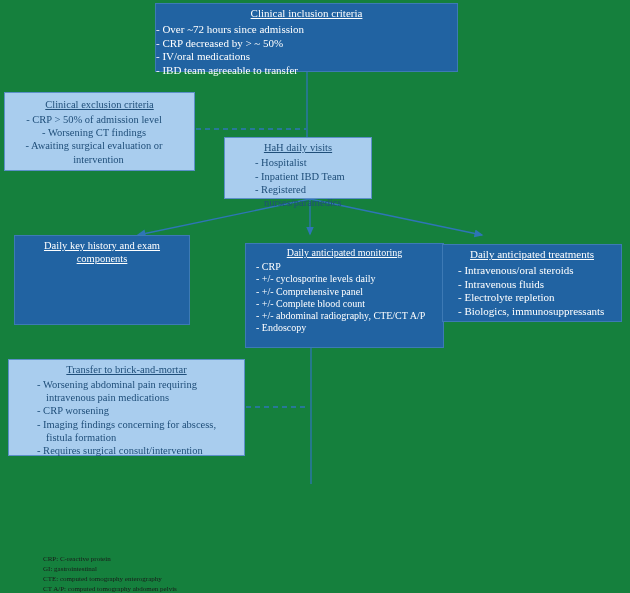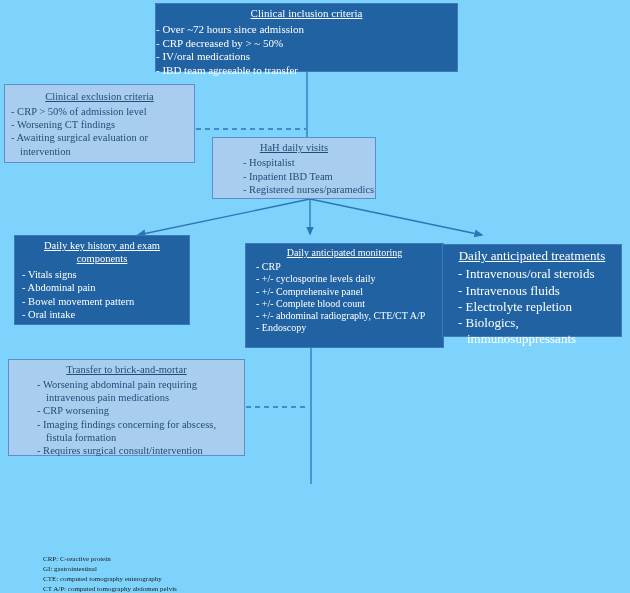--- a/index.html
+++ b/index.html
@@ -13,21 +13,21 @@
     --footnote-text:#1A1A1A;
   }
   html,body{margin:0;padding:0;}
   body{
     background:#ffffff;
     font-family:"Liberation Serif","DejaVu Serif",serif;
   }
   .canvas{
     position:relative;
     width:630px;height:593px;
-    background:#7dd3fc;
+    background:#15803d;
     overflow:hidden;
   }
   .connectors{
     position:absolute;left:0;top:0;width:630px;height:593px;
     pointer-events:none;
   }
   .connectors line{stroke:var(--connector);stroke-width:1.3;}
   .connectors line.dashed{stroke-dasharray:5 4;}
   .connectors .arrowhead{fill:var(--connector);}
   .box{
@@ -51,30 +51,30 @@
     margin:3px 4px 2px 4px;
   }
   .box-items{margin:0;}
   .box-items .item{
     padding-left:9px;
     text-indent:-9px;
   }
   
   .b-inclusion{left:155px;top:3px;width:303px;height:69px;font-size:11px;}
   .b-inclusion .box-items{}
-  .b-exclusion{left:4px;top:84px;width:191px;height:79px;font-size:10.5px;}
-  .b-exclusion .box-items{padding-left:6px;padding-right:17px;}
+  .b-exclusion{left:4px;top:92px;width:191px;height:79px;font-size:10.5px;}
+  .b-exclusion .box-items{padding-left:6px;padding-right:17px;text-align:center;}
   .b-exclusion .box-title{margin-top:5px;}
-  .b-hah{left:212px;top:137px;width:164px;height:62px;font-size:10.5px;line-height:1.27;}
+  .b-hah{left:224px;top:137px;width:148px;height:62px;font-size:10.5px;line-height:1.27;}
   .b-hah .box-items{padding-left:30px;}
   .b-history{left:14px;top:235px;width:176px;height:90px;font-size:10.5px;}
   .b-history .box-items{padding-left:7px;margin-top:3px;}
   .b-monitoring{left:213px;top:243px;width:199px;height:105px;font-size:10px;line-height:1.22;margin-left:32px;}
   .b-monitoring .box-items{padding-left:10px;padding-right:2px;margin-top:2px;}
-  .b-treatments{left:442px;top:244px;width:180px;height:93px;font-size:13px;}
+  .b-treatments{left:442px;top:244px;width:180px;height:78px;font-size:11px;}
   .b-treatments .box-items{padding-left:15px;}
   .b-transfer{left:8px;top:359px;width:237px;height:97px;font-size:10.5px;}
   .b-transfer .box-items{padding-left:28px;padding-right:4px;}
   .b-endpoint{left:200px;top:484px;width:222px;height:57px;font-size:10.5px;}
   .b-endpoint .box-items{padding-left:13px;}
   .footnotes{
     position:absolute;left:43px;top:554px;
     font-size:7px;line-height:1.45;
     color:var(--footnote-text);
   }
@@ -123,26 +123,20 @@
     <div class="box-title">HaH daily visits</div>
     <div class="box-items">
         <div class="item">- Hospitalist</div>
         <div class="item">- Inpatient IBD Team</div>
         <div class="item">- Registered nurses/paramedics</div>
       </div>
   </div>
 
   <div class="box dark b-history">
     <div class="box-title">Daily key history and exam components</div>
-    <div class="box-items">
-        <div class="item">- Vitals signs</div>
-        <div class="item">- Abdominal pain</div>
-        <div class="item">- Bowel movement pattern</div>
-        <div class="item">- Oral intake</div>
-      </div>
   </div>
 
   <div class="box dark b-monitoring">
     <div class="box-title">Daily anticipated monitoring</div>
     <div class="box-items">
         <div class="item">- CRP</div>
         <div class="item">- +/- cyclosporine levels daily</div>
         <div class="item">- +/- Comprehensive panel</div>
         <div class="item">- +/- Complete blood count</div>
         <div class="item">- +/- abdominal radiography, CTE/CT A/P</div>

